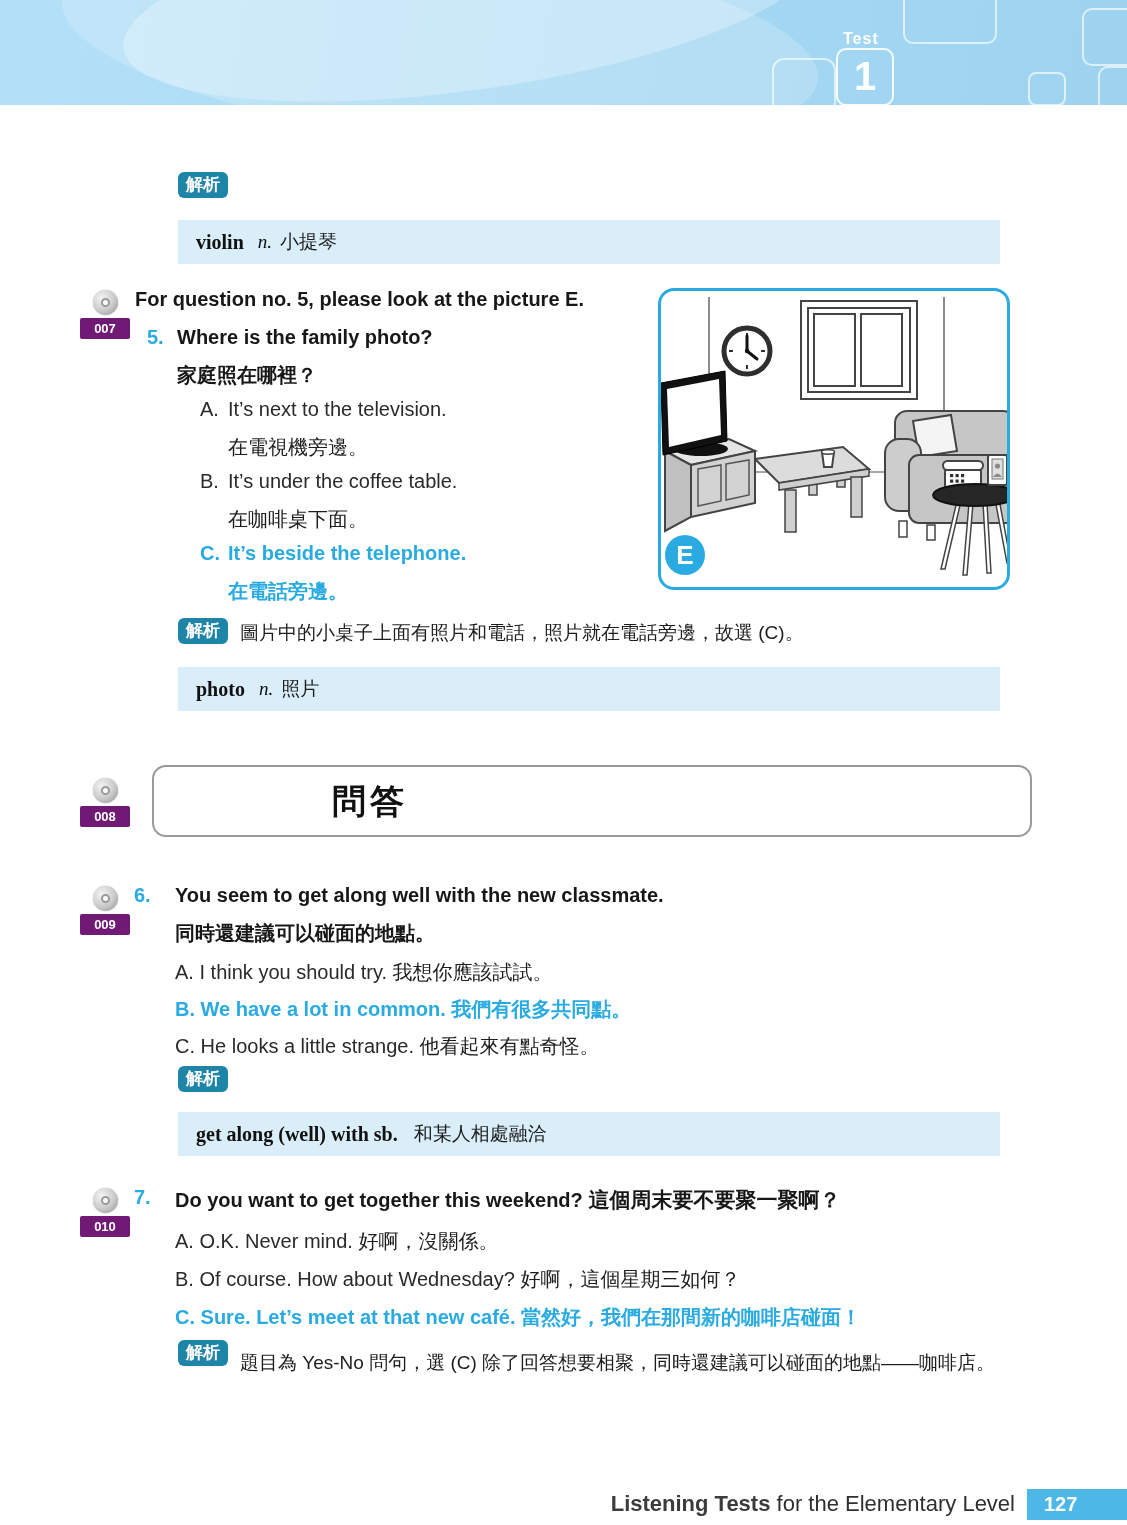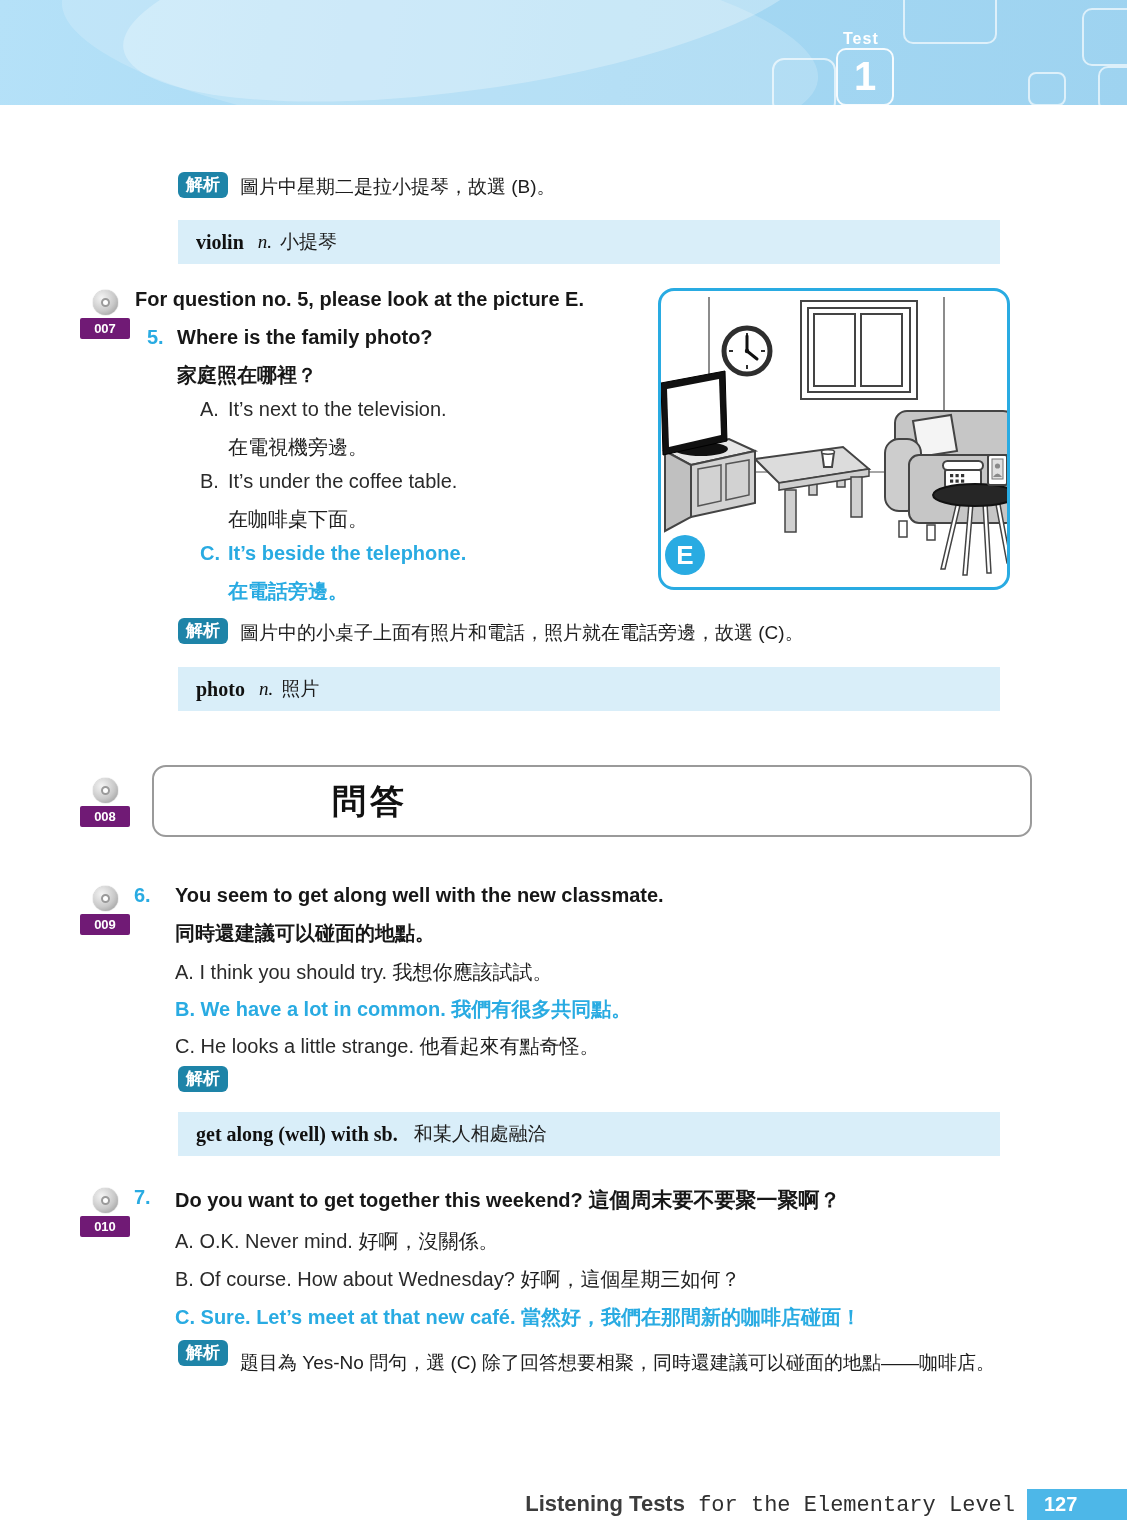--- a/index.html
+++ b/index.html
@@ -49,21 +49,21 @@
   
   .part-box{position:absolute;left:152px;top:765px;width:880px;height:72px;border:2px solid #9a9a9a;border-radius:14px;box-sizing:border-box;background:#fff;}
   .part-label{position:absolute;left:-22px;top:5px;width:180px;height:60px;background:#8f8f8f;border-radius:10px;
     display:flex;align-items:center;justify-content:center;color:#fff;font-size:33px;font-weight:bold;
     font-family:"Liberation Serif","DejaVu Serif",serif;letter-spacing:2px;}
   .part-title{position:absolute;left:178px;top:12px;color:#111;font-size:34px;font-weight:bold;
     font-family:"Liberation Serif","DejaVu Serif",serif;letter-spacing:4px;}
   
   .footer-text{position:absolute;right:112px;top:1491px;font-size:22px;color:#2f2f2f;white-space:nowrap;}
   .footer-bold{font-weight:bold;color:#3c3c3c;}
-  .footer-serif{font-family:Liberation Mono, monospace;}
+  .footer-serif{font-family:Liberation Sans, sans-serif;}
   .page-badge{position:absolute;left:1027px;top:1489px;width:100px;height:31px;background:#4db7e8;
     color:#fff;font-weight:bold;font-size:20px;line-height:31px;padding-left:17px;box-sizing:border-box;}
 </style>
 </head>
 <body>
 
 <div class="header">
   <div class="fan fan1"></div>
   <div class="fan fan2"></div>
   <div class="deco" style="left:1082px;top:8px;width:70px;height:54px;"></div>
@@ -72,21 +72,20 @@
   <div class="deco" style="left:772px;top:58px;width:60px;height:52px;border-radius:12px;"></div>
   <div class="deco" style="left:903px;top:-20px;width:90px;height:60px;"></div>
   <div class="test-label">Test</div>
   <div class="test-num-frame">
     <div class="test-num">1</div>
   </div>
 </div>
 
 <div class="analysis-row" style="top:172px;">
   <span class="analysis-badge">解析</span>
-  <span class="analysis-text">圖片中星期二是拉小提琴，故選 (B)。</span>
 </div>
 
 <div class="vocab-box" style="top:220px;">
   <span class="vocab-term">violin</span>
   <span class="vocab-pos">n.</span>
   <span class="vocab-meaning">小提琴</span>
 </div>
 
 <div>
   <div class="cd-group" style="left:80px;top:290px;">

